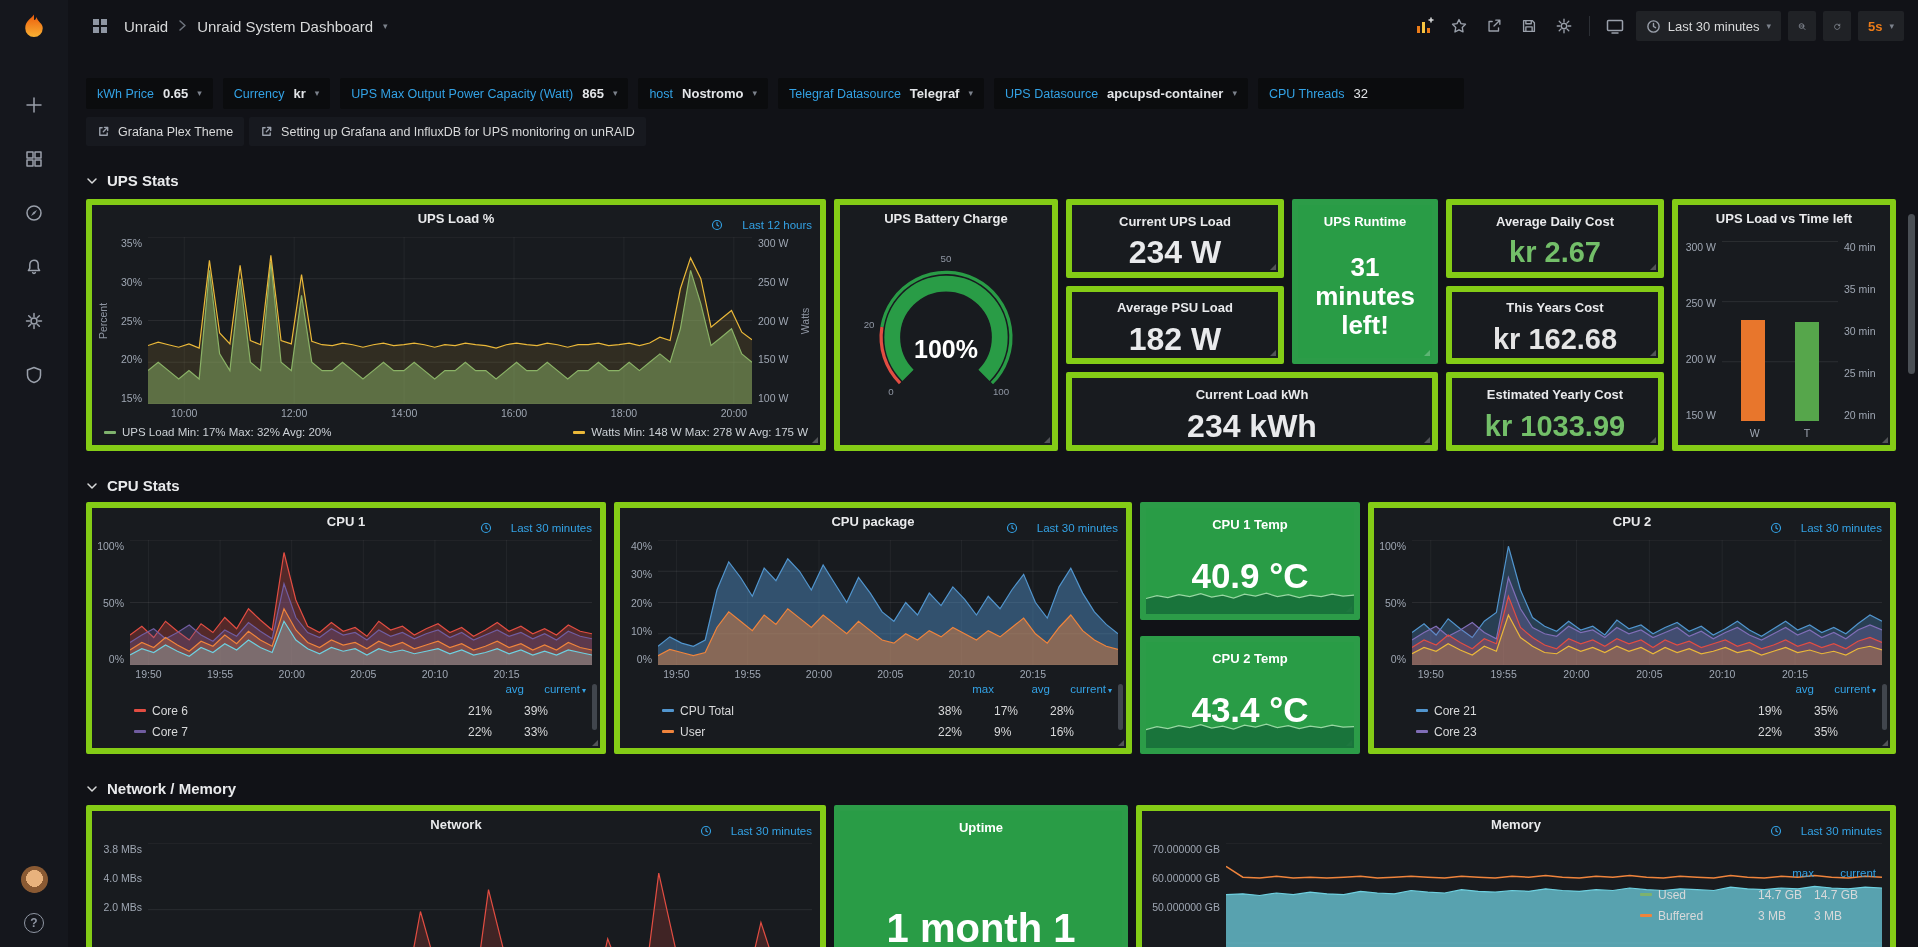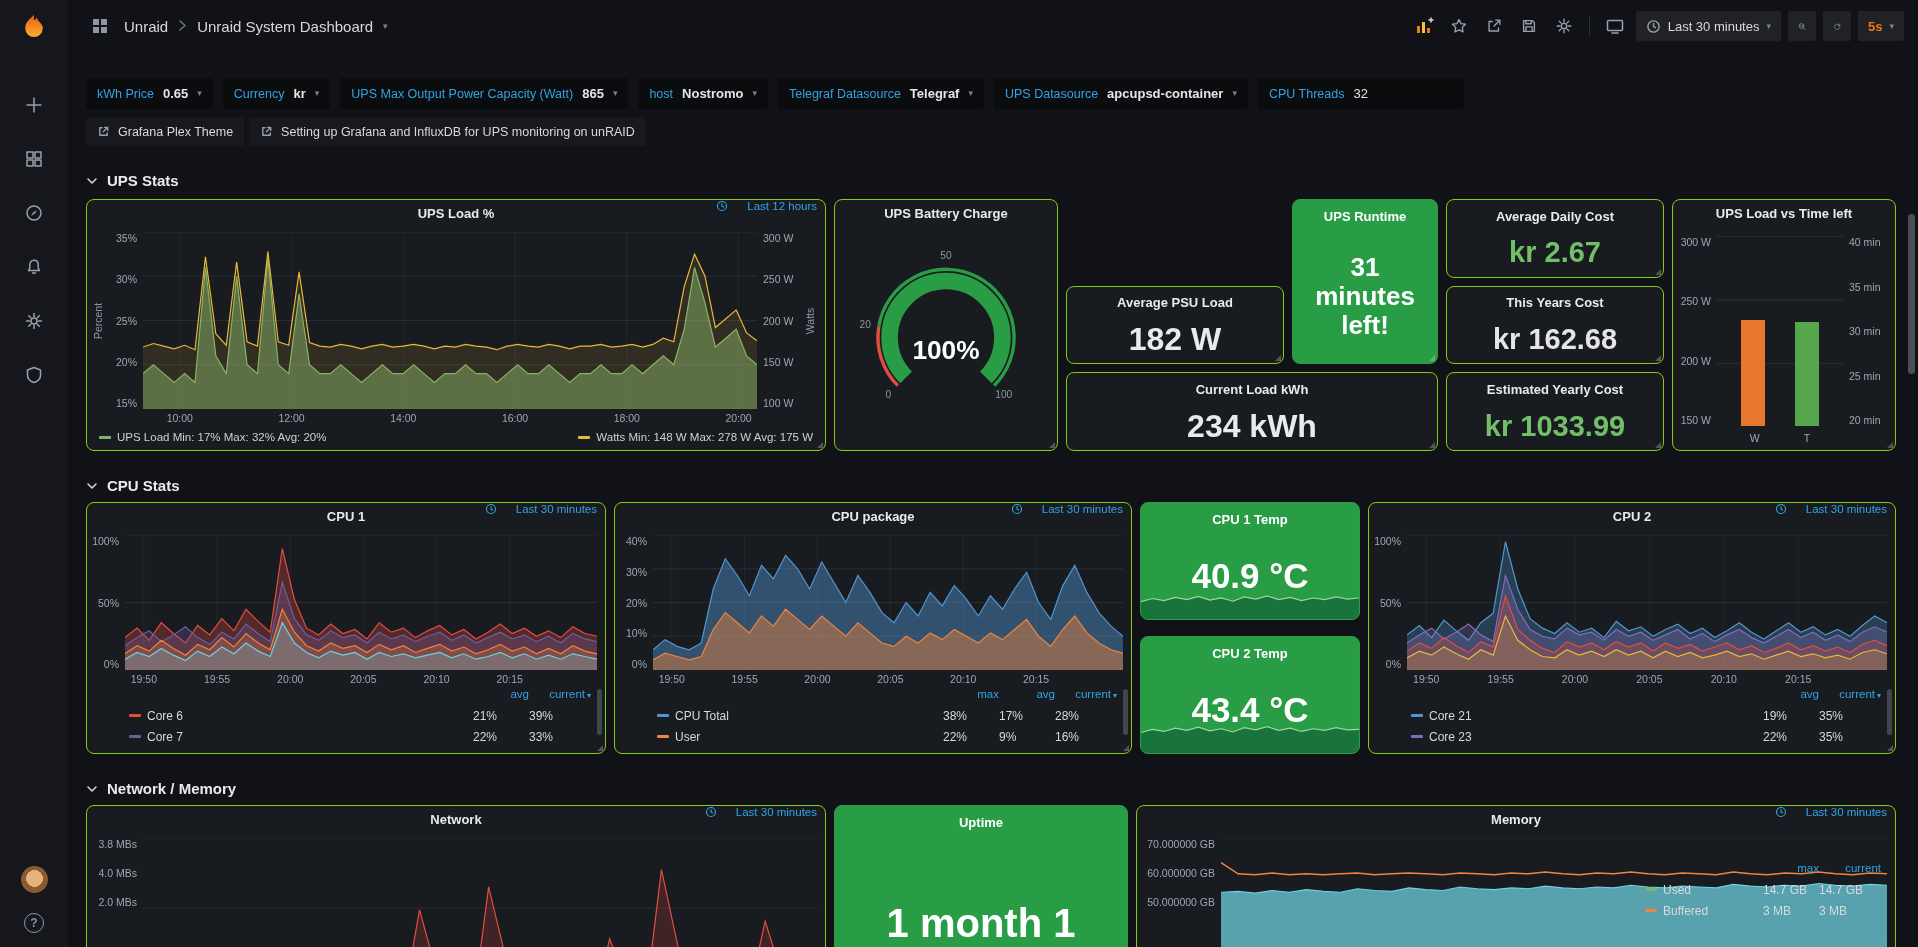--- a/index.html
+++ b/index.html
@@ -33,25 +33,25 @@
 .links-row{display:flex;gap:5px;margin-top:8px}
 .link-chip{display:inline-flex;align-items:center;gap:8px;height:29px;background:#17191f;padding:0 11px;font-size:12.5px;color:#d8d9da;border-radius:2px}
 .sec-head{display:flex;align-items:center;gap:9px;margin-top:26px;font-size:15px;font-weight:bold;color:#e9eaec}
 
 .ups-grid{display:grid;grid-template-columns:740px 224px 1fr 224px;gap:8px;height:252px;margin-top:10px}
 .stats-grid{display:grid;grid-template-columns:1fr 146px 1fr;grid-template-rows:1fr 1fr 1fr;gap:8px}
 .cpu-grid{display:grid;grid-template-columns:520px 518px 220px 1fr;gap:8px;height:252px;margin-top:8px}
 .temp-col{display:grid;grid-template-rows:1fr 1fr;gap:16px}
 .net-grid{display:grid;grid-template-columns:740px 294px 1fr;gap:8px;height:252px;margin-top:8px}
 
-.panel{background:#181b1f;border:1px solid #84cc16;border-radius:8px;position:relative;display:flex;flex-direction:column;overflow:hidden}
+.panel{background:#181b1f;border:6px solid #84cc16;border-radius:2px;position:relative;display:flex;flex-direction:column;overflow:hidden}
 .panel::after{content:"";position:absolute;right:2px;bottom:2px;border-right:6px solid rgba(255,255,255,.25);border-top:6px solid transparent}
 .phead{height:26px;min-height:26px;display:flex;align-items:center;justify-content:center;position:relative}
 .ptitle{font-size:13px;font-weight:600;color:#e9eaec}
-.pbadge{position:absolute;right:8px;top:0;height:26px;display:flex;align-items:flex-start;gap:19px;color:#33a2e5;font-size:11.5px}
+.pbadge{position:absolute;right:8px;top:0;height:26px;display:flex;align-items:flex-end;gap:19px;color:#33a2e5;font-size:11.5px}
 
 .graph{flex:1;display:flex;padding:6px 8px 20px 4px;min-height:0;position:relative}
 .axname{width:14px;display:flex;align-items:center;justify-content:center;color:#8f96a3;font-size:10.5px}
 .axname span{transform:rotate(-90deg);white-space:nowrap}
 .ylab{width:38px;flex:0 0 auto;display:flex;flex-direction:column;justify-content:space-between;font-size:10.5px;color:#9fa7b3;text-align:right;padding-right:6px}
 .ylab.right{text-align:left;padding:0 0 0 6px;width:46px}
 .ylab.wide{width:80px}
 .ylab.tight{justify-content:flex-start;gap:17px}
 .plot{flex:1;position:relative;min-width:0}
 .xticks{position:absolute;left:0;right:0;bottom:-17px;height:14px;font-size:10.5px;color:#9fa7b3}
@@ -373,20 +373,26 @@
             <text x="50.6" y="162.4" fill="#8f96a3" font-size="10.5" text-anchor="middle" font-family="Liberation Sans, sans-serif">0</text>
             <text x="27.0" y="89.9" fill="#8f96a3" font-size="10.5" text-anchor="middle" font-family="Liberation Sans, sans-serif">20</text>
             <text x="110.0" y="19.0" fill="#8f96a3" font-size="10.5" text-anchor="middle" font-family="Liberation Sans, sans-serif">50</text>
             <text x="169.4" y="162.4" fill="#8f96a3" font-size="10.5" text-anchor="middle" font-family="Liberation Sans, sans-serif">100</text>
             <text x="110" y="122" fill="#ffffff" font-size="27" font-weight="bold" text-anchor="middle" font-family="Liberation Sans, sans-serif">100%</text>
           </svg>
         </div>
     </div>
 
     <div class="stats-grid">
+      <div class="panel stat" style="grid-column:1;grid-row:1">
+        <div class="phead">
+            <span class="ptitle">Current UPS Load</span>
+          </div>
+        <div class="stat-value">234 W</div>
+      </div>
       <div class="panel stat green" style="grid-column:2;grid-row:1 / span 2">
         <div class="phead">
             <span class="ptitle">UPS Runtime</span>
           </div>
         <div class="stat-value runtime-val">31 minutes left!</div>
       </div>
       <div class="panel stat" style="grid-column:3;grid-row:1">
         <div class="phead">
             <span class="ptitle">Average Daily Cost</span>
           </div>

